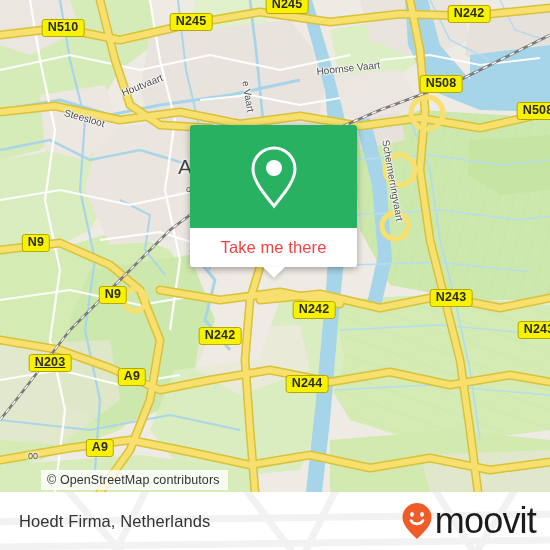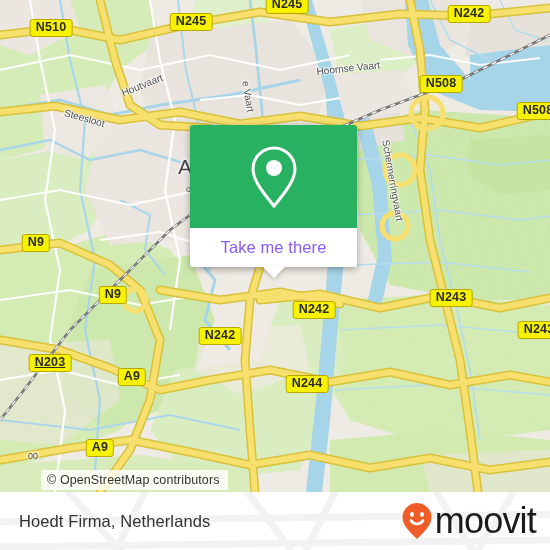--- a/index.html
+++ b/index.html
@@ -84,21 +84,21 @@
   #popup-white {
     height: 39px;
     background: #ffffff;
     border-radius: 0 0 3px 3px;
     display: flex;
     align-items: center;
     justify-content: center;
     position: relative;
   }
   #popup-label {
-    color: #8b5cf6;
+    color: #ef4444;
     font-size: 16.5px;
     font-family: "Liberation Sans", sans-serif;
     letter-spacing: 0.1px;
   }
   #popup-tail {
     position: absolute;
     left: 50%; bottom: -11px;
     margin-left: -11px;
     width: 0; height: 0;
     border-left: 11px solid transparent;
@@ -279,21 +279,21 @@
         <circle cx="427" cy="113" r="16"></circle>
       </g>
 
       <g>
         <path d="M550 35 L460 80 L380 110 L300 145 L230 185 L170 230 L120 280 L70 330 L20 395 L0 420" fill="none" stroke="#7a7a7a" stroke-width="2.6"></path>
         <path d="M550 35 L460 80 L380 110 L300 145 L230 185 L170 230 L120 280 L70 330 L20 395 L0 420" fill="none" stroke="#ffffff" stroke-width="1.3" stroke-dasharray="5 5"></path>
       </g>
     </svg>
 
     <div>
-      <div class="road-shield" style="left:51px;  top:28px;">N510</div>
+      <div class="road-shield" style="left:63px;  top:28px;">N510</div>
       <div class="road-shield" style="left:191px; top:22px;">N245</div>
       <div class="road-shield" style="left:287px; top:5px;">N245</div>
       <div class="road-shield" style="left:469px; top:14px;">N242</div>
       <div class="road-shield" style="left:441px; top:84px;">N508</div>
       <div class="road-shield" style="left:538px; top:111px;">N508</div>
       <div class="road-shield" style="left:36px;  top:243px;">N9</div>
       <div class="road-shield" style="left:113px; top:295px;">N9</div>
       <div class="road-shield" style="left:220px; top:336px;">N242</div>
       <div class="road-shield" style="left:314px; top:310px;">N242</div>
       <div class="road-shield" style="left:451px; top:298px;">N243</div>

